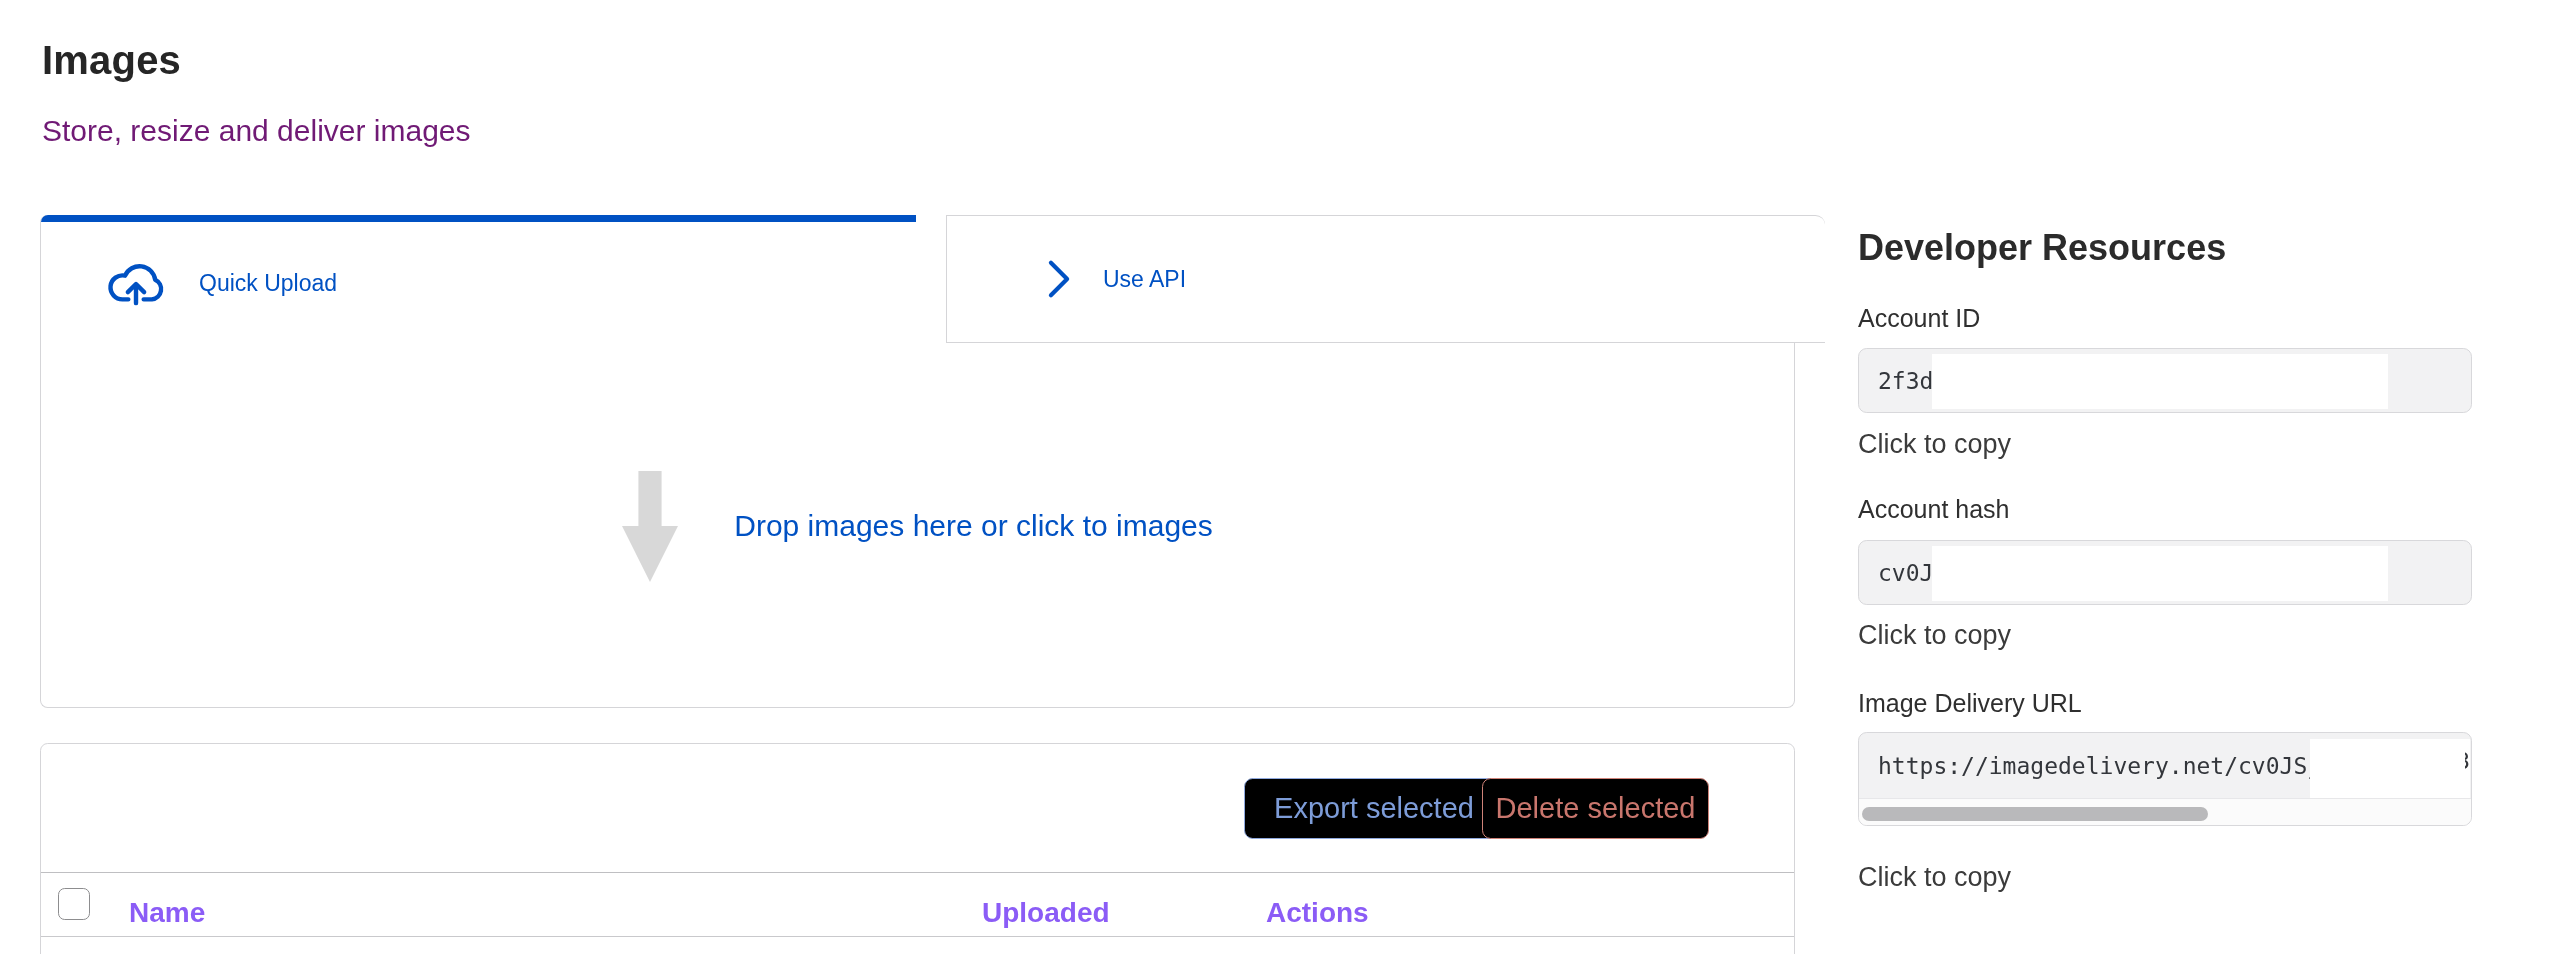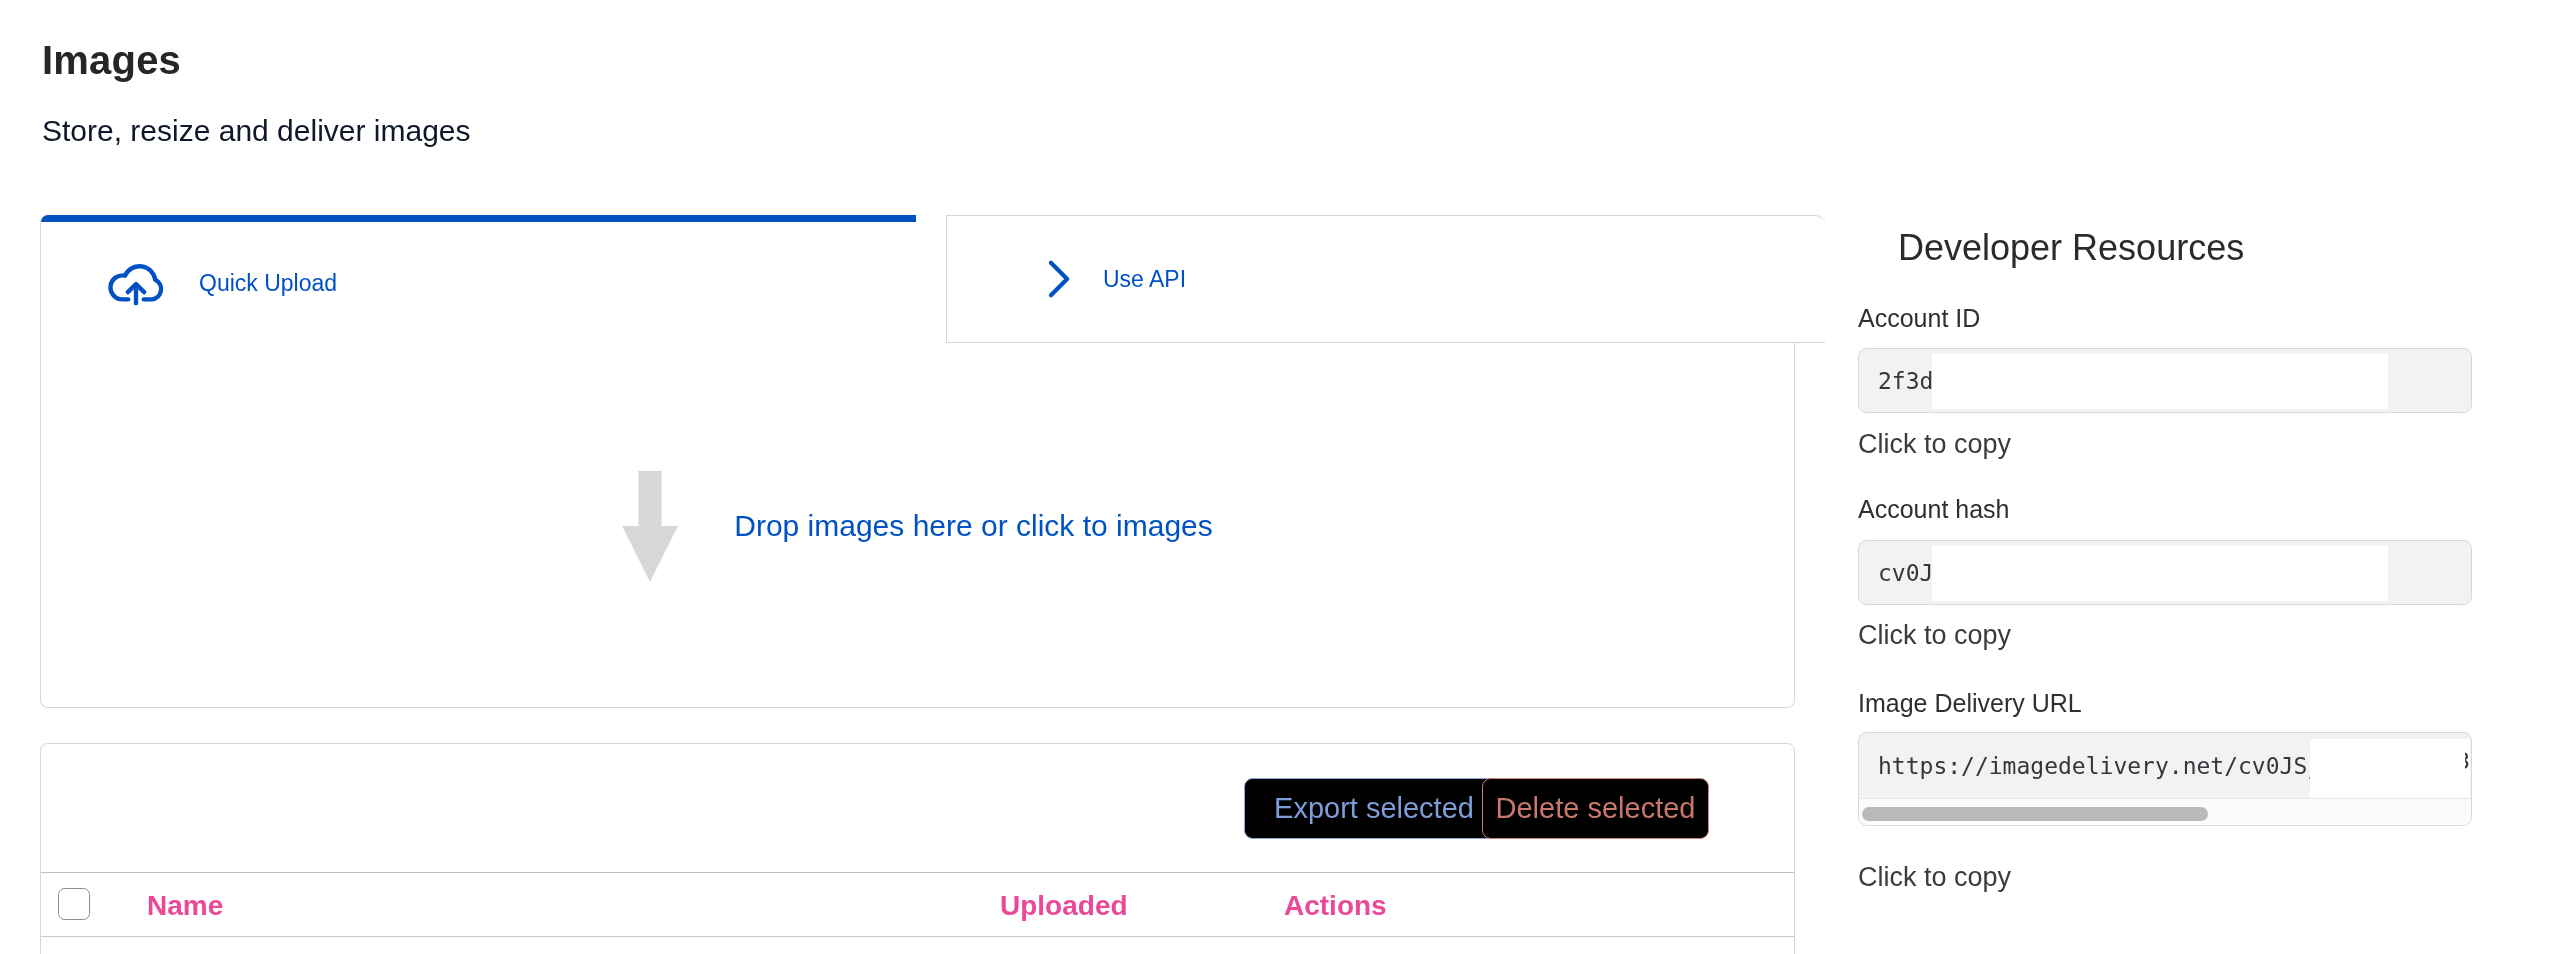--- a/index.html
+++ b/index.html
@@ -14,21 +14,21 @@
   .abs { position: absolute; }
 
   
   .page-title {
     left: 42px; top: 38px;
     font-size: 40px; font-weight: 700; color: #262626;
     letter-spacing: 0.2px;
   }
   .page-subtitle {
     left: 42px; top: 114px;
-    font-size: 30px; font-weight: 400; color: #0f172a;
+    font-size: 30px; font-weight: 400; color: #701a75;
   }
 
   
   .upload-card {
     left: 40px; top: 215px; width: 1755px; height: 493px;
     background: #fff;
     border: 1px solid #d5d5d8; border-top: none;
     border-radius: 7.7px;
   }
   .active-tab-bar {
@@ -90,29 +90,29 @@
     left: 1441px; width: 227px;
     border: 1.9px solid #cf8379; color: #c9766d;
   }
   .thead-divider-top { left: 0; top: 128px; width: 100%; height: 0; border-top: 1.9px solid #bfbfc2; }
   .thead-divider-bottom { left: 0; top: 192px; width: 100%; height: 0; border-top: 1.9px solid #c9c9cc; }
   .checkbox {
     left: 17.3px; top: 144px; width: 32px; height: 32px;
     border: 1.9px solid #8d8d8f; border-radius: 6.7px; background: #fff;
     cursor: pointer;
   }
-  .th { top: 146px; font-size: 28px; font-weight: 700; color: #ec4899; margin-left: 18px; }
+  .th { top: 153px; font-size: 28px; font-weight: 700; color: #8b5cf6; }
   .th-name { left: 88px; }
   .th-uploaded { left: 941px; }
   .th-actions { left: 1225px; }
 
   
   .dr-heading {
     left: 1858px; top: 227px;
-    font-size: 36px; font-weight: 400; color: #2b2b2b; margin-left: 40px;
+    font-size: 36px; font-weight: 700; color: #2b2b2b;
   }
   .dr-label { left: 1858px; font-size: 25px; color: #2f2f2f; }
   .dr-helper { left: 1858px; font-size: 27px; color: #3b3b3b; cursor: pointer; }
   .dr-input {
     left: 1858px; width: 614px;
     background: #f2f2f3;
     border: 1px solid #d8d8db; border-radius: 8.7px;
     overflow: hidden;
   }
   .dr-input-basic { height: 65px; }

